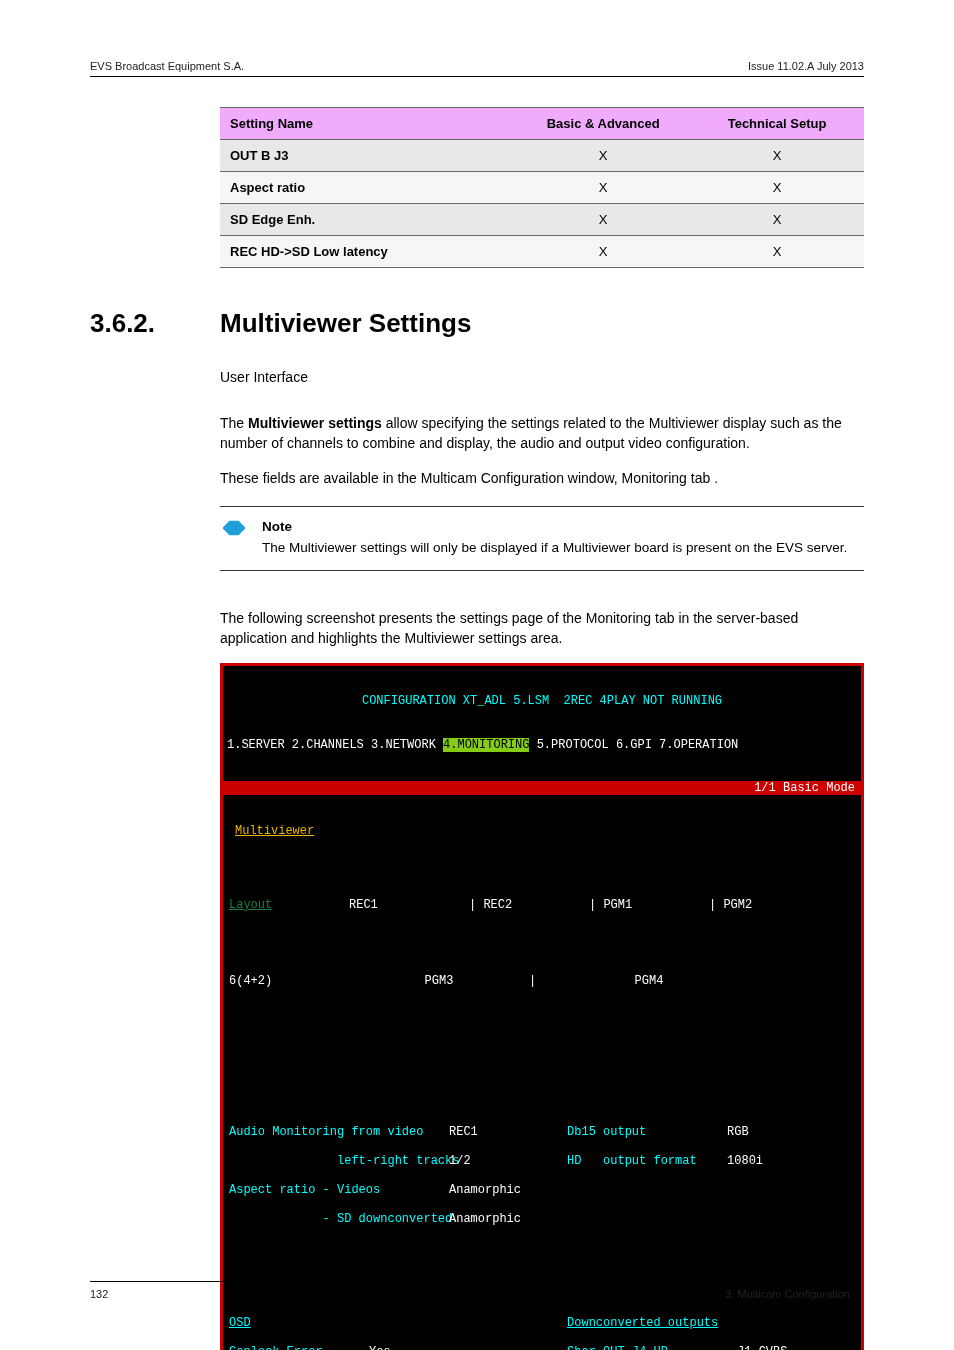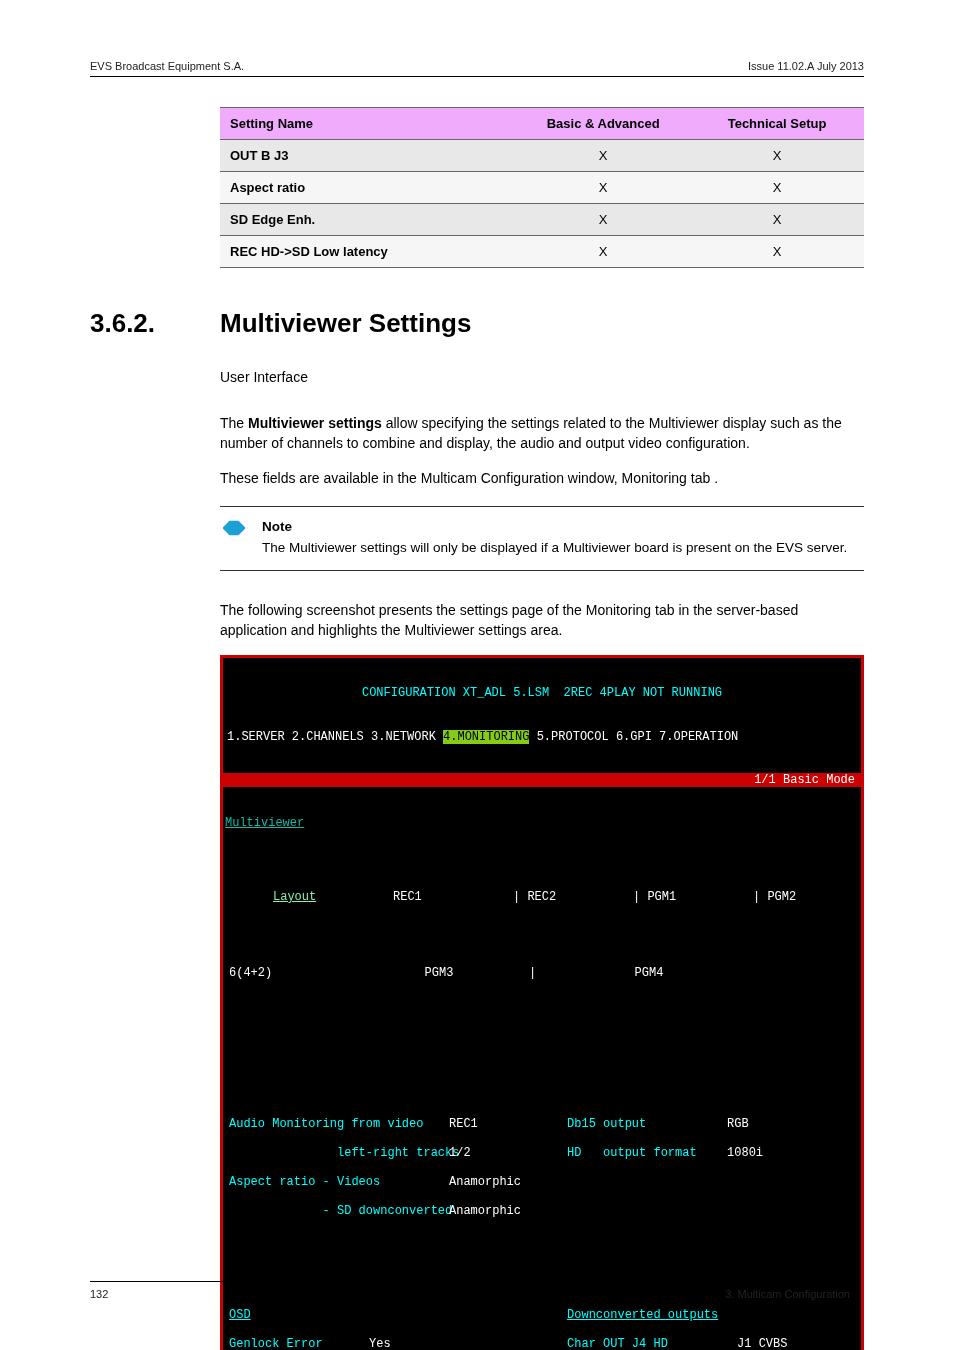--- a/index.html
+++ b/index.html
@@ -80,21 +80,21 @@
   }
   .para {
     font-size: 14px;
     line-height: 1.45;
     margin-bottom: 14px;
   }
   .note-box {
     border-top: 1px solid #333;
     border-bottom: 1px solid #333;
     padding: 10px 0 12px 0;
-    margin: 18px 0 29px 0;
+    margin: 18px 0 37px 0;
     display: flex;
     gap: 14px;
   }
   .note-icon {
     width: 28px;
     flex: 0 0 28px;
     display: flex;
     justify-content: center;
   }
   .note-svg {
@@ -136,36 +136,35 @@
     background: #84cc16;
     color: #000;
   }
   .t-mode {
     text-align: right;
     color: #fff;
     background: #c00;
     padding-right: 6px;
   }
   .t-head {
-    color: #14b8a6;
+    color: #eab308;
     text-decoration: underline;
-    padding-left: 2px;
+    padding-left: 12px;
   }
   .t-block {
     padding: 2px 6px;
   }
   .layout-head .lcell {
     display: inline-block;
     width: 120px;
     color: #fff;
   }
   .layout-head .lbl {
-    color: #86efac;
+    color: #15803d;
     text-decoration: underline;
-    margin-left: 44px;
   }
   .layout-row .lcell {
     display: inline-block;
     width: 120px;
     color: #fff;
   }
   .pair .k { color: #0ff; display: inline-block; }
   .pair .v { color: #fff; display: inline-block; }
   .osd-head {
     color: #0ff;

